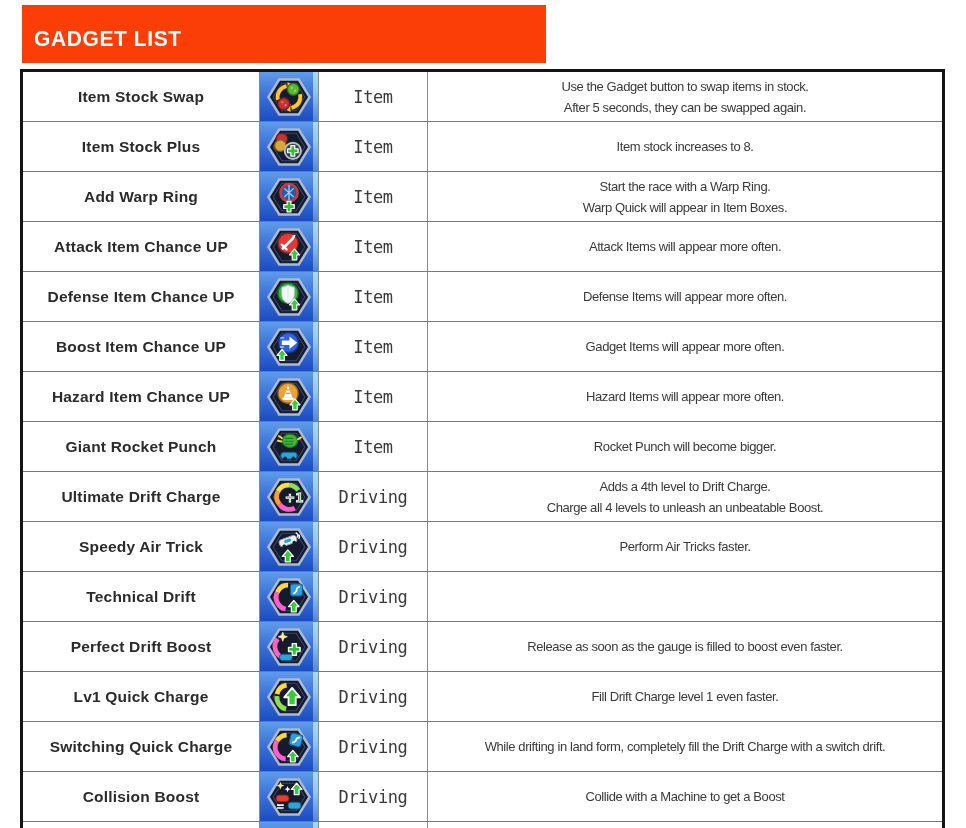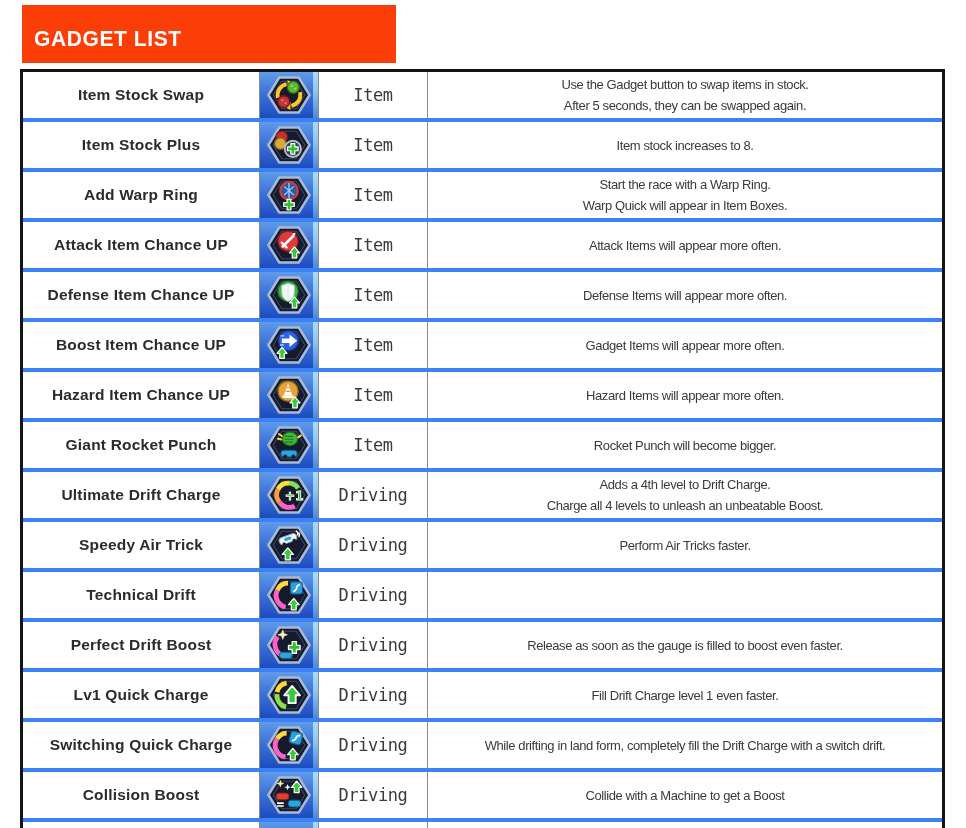--- a/index.html
+++ b/index.html
@@ -1,37 +1,37 @@
 <!DOCTYPE html>
 <html><head>
 <meta charset="utf-8">
 <style>
   html,body{margin:0;padding:0;}
   body{
     width:966px;height:828px;position:relative;overflow:hidden;
     background:#ffffff;font-family:"Liberation Sans",sans-serif;
   }
   .banner{
-    position:absolute;left:22px;top:5px;width:374px;height:58px;
+    position:absolute;left:22px;top:5px;width:524px;height:58px;
     background:#fb3d08;display:flex;align-items:center;
   }
   .banner-title{
     color:#ffffff;font-size:21px;font-weight:900;letter-spacing:.6px;
     padding-left:12px;padding-top:7px;
     font-family:"Liberation Sans",sans-serif;
     transform:scaleY(1.08);transform-origin:left center;
   }
   .gadget-table{
     position:absolute;left:20px;top:69px;width:925px;height:759px;
     box-sizing:border-box;background:#ffffff;
     border:3px solid #141414;border-bottom:none;overflow:hidden;
   }
   .row{
     display:grid;grid-template-columns:236px 60px 109px 1fr;
-    height:50px;box-sizing:border-box;border-bottom:4px solid #3b82f6;
+    height:50px;box-sizing:border-box;border-bottom:1px solid #3b82f6;
     background:#ffffff;
   }
   .row.partial{height:10px;border-bottom:none;overflow:hidden;}
   .cell{
     display:flex;align-items:center;justify-content:center;
     box-sizing:border-box;min-width:0;
   }
   .name-cell{
     font-weight:bold;font-size:15.5px;color:#2b2b2b;letter-spacing:.2px;
     text-align:center;padding:0 4px;

